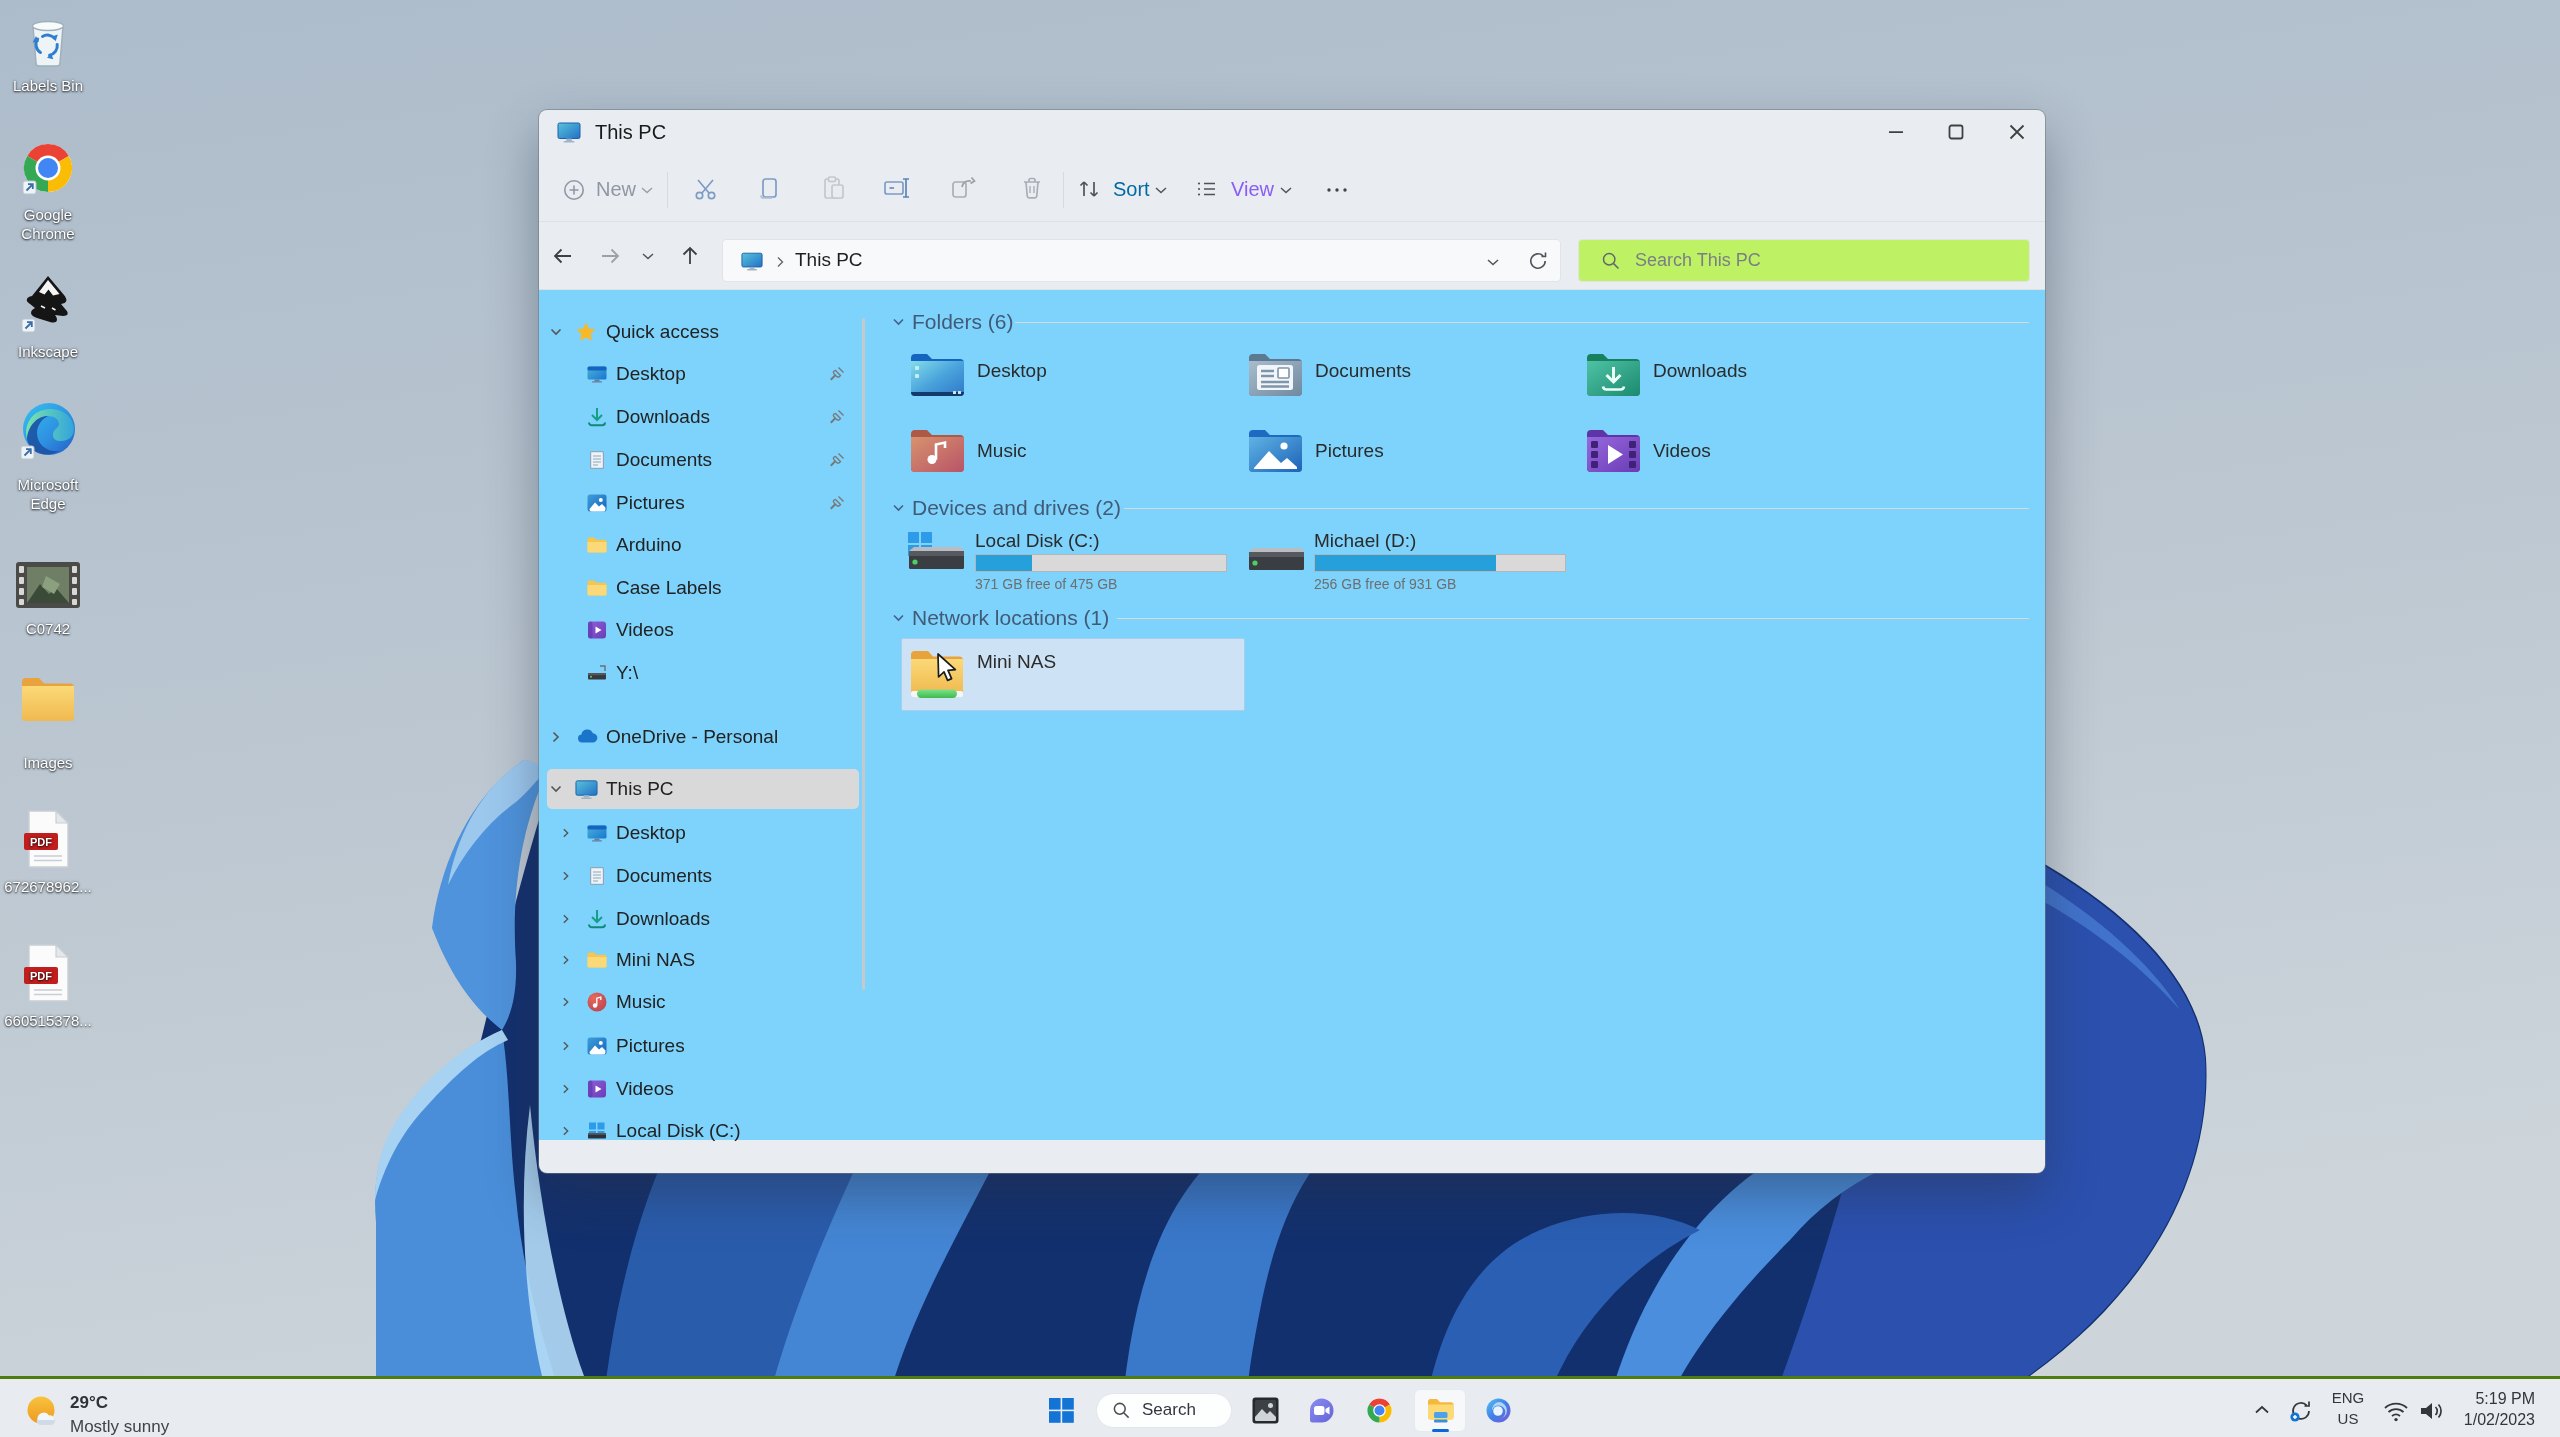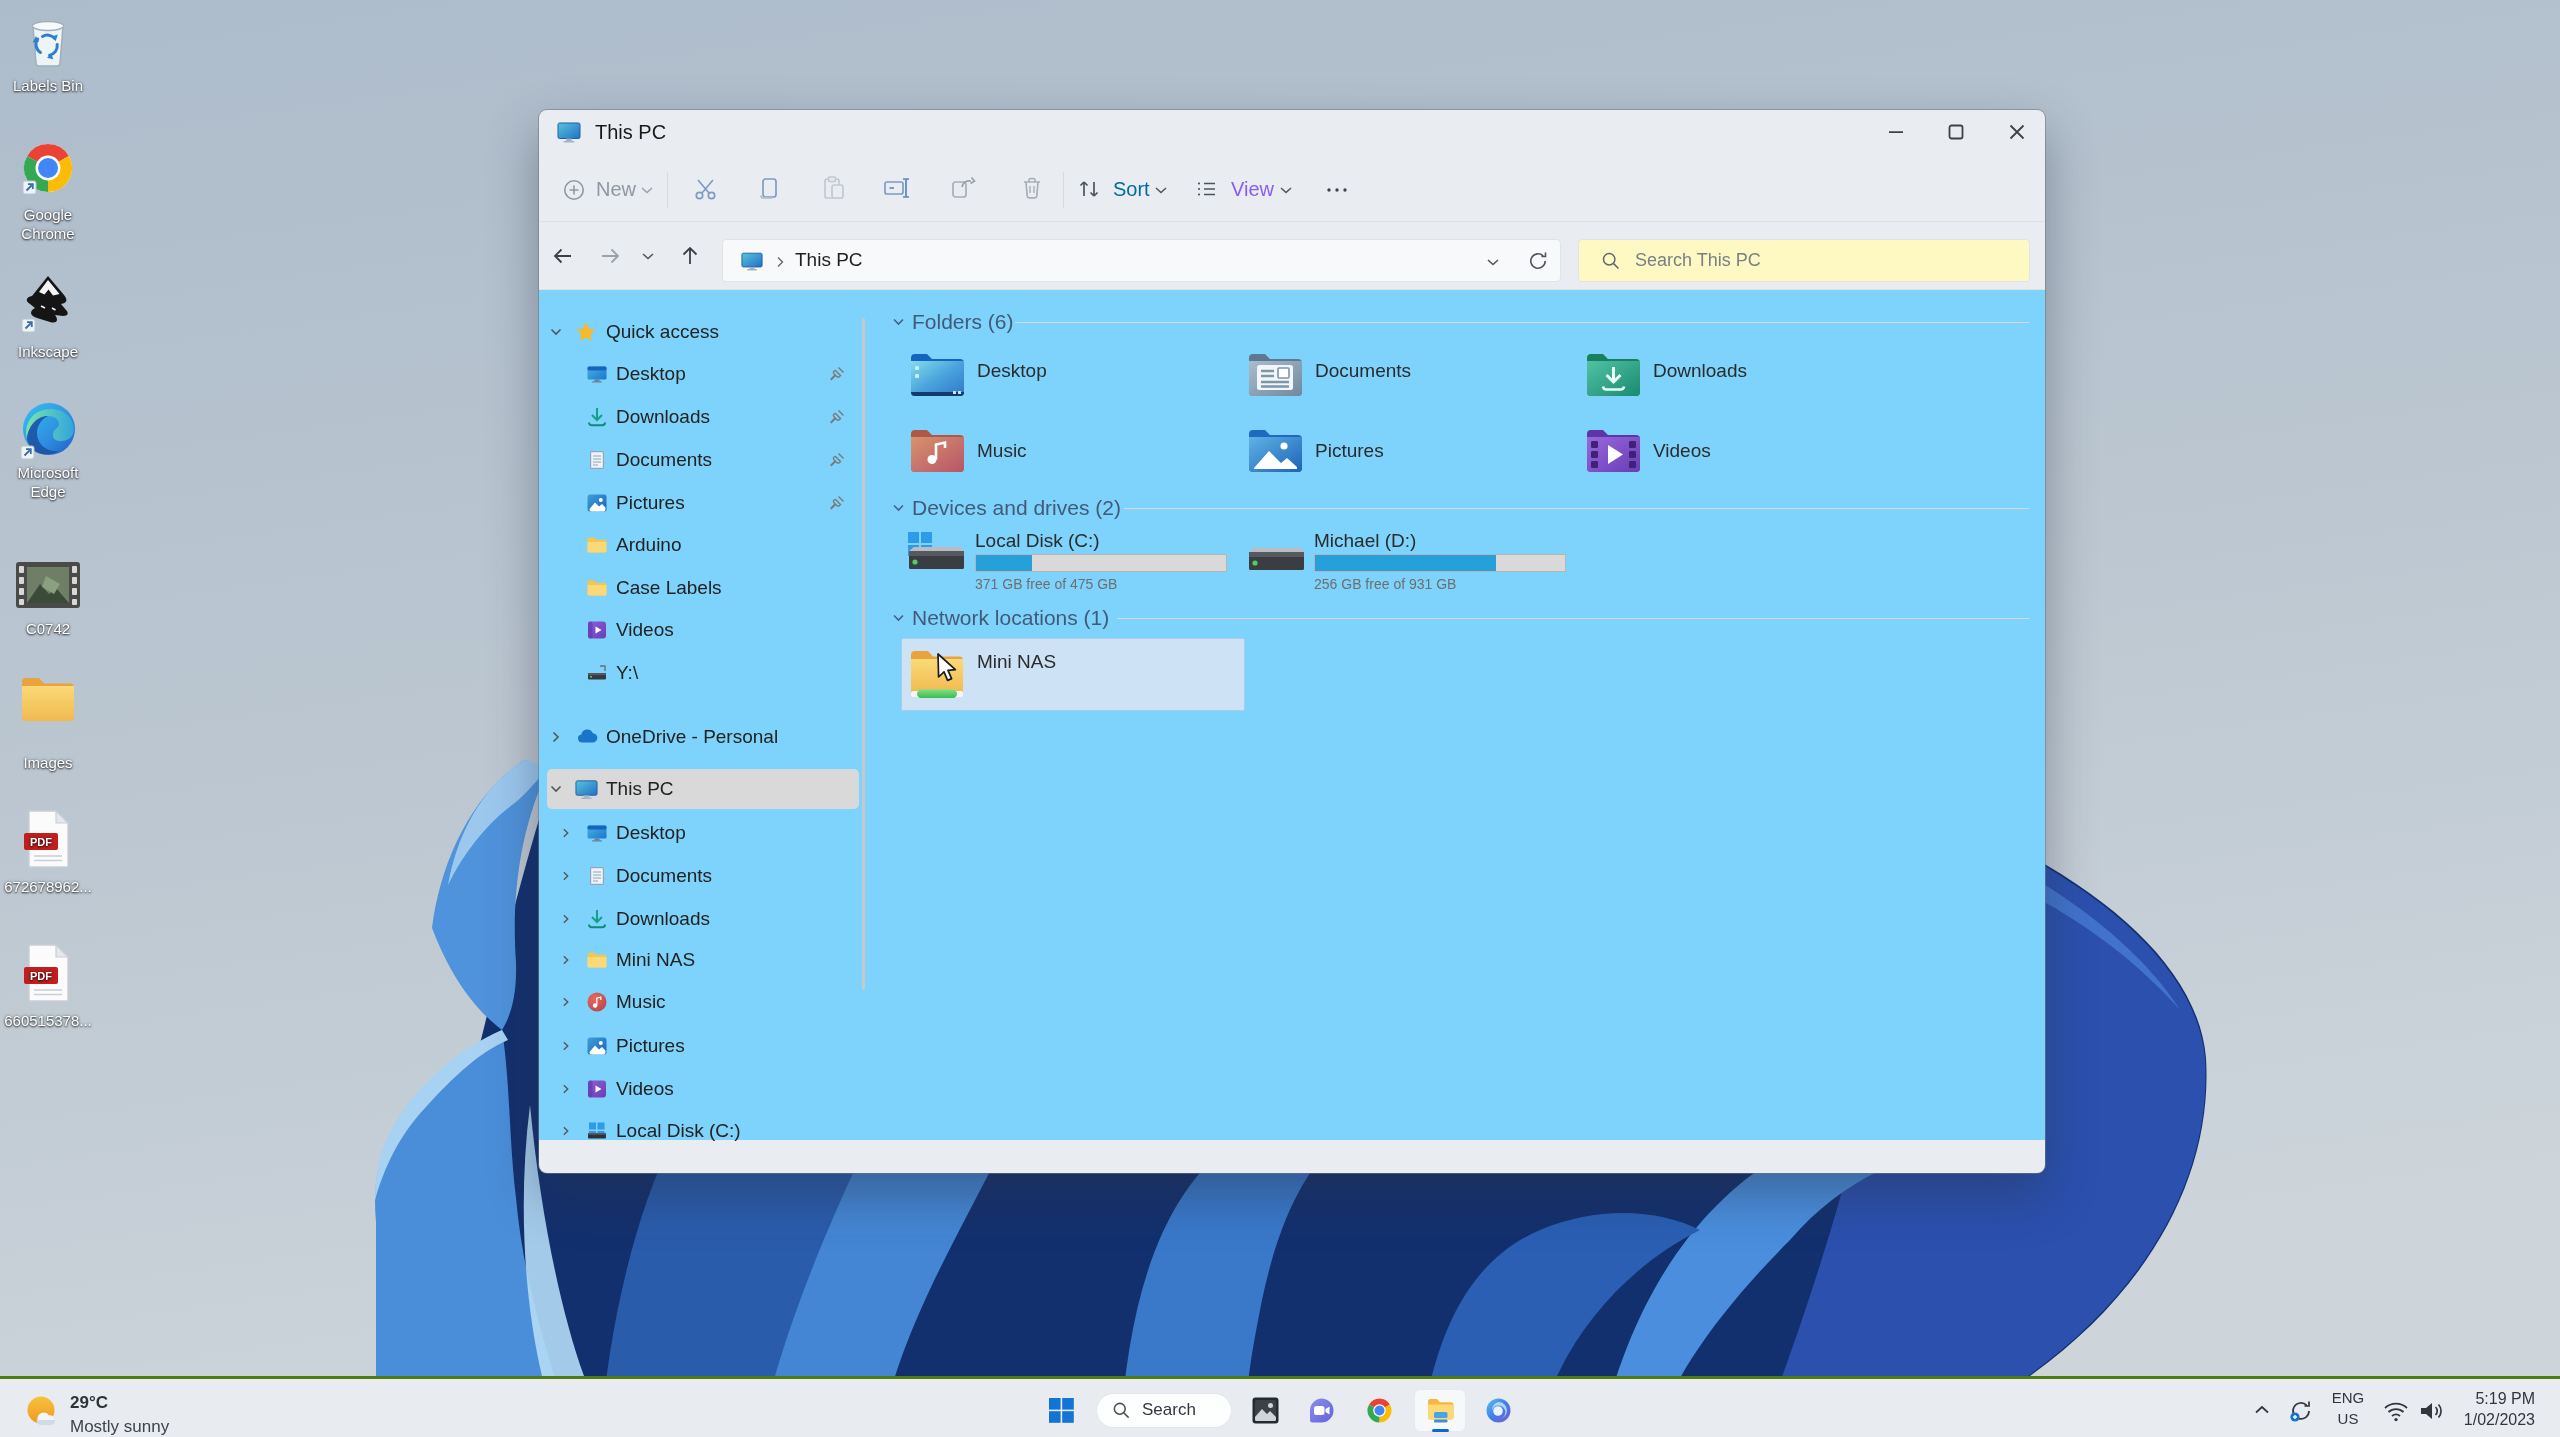--- a/index.html
+++ b/index.html
@@ -181,21 +181,21 @@
             <stop offset="0" stop-color="#7ee6a6"></stop>
             <stop offset="1" stop-color="#32a6db"></stop>
           </linearGradient>
       </defs>
       <circle cx="31" cy="28" r="26" fill="url(#edg1)"></circle>
       <path d="M9 38 C 5 22 16 8 32 8 C 47 8 56 18 56 28 C 56 36 50 40 43 40 C 38 40 35 38 35 34 C 35 28 41 27 41 23 C 41 18 36 15 30 15 C 19 15 10 25 9 38 Z" fill="url(#edg2)" opacity="0.95"></path>
       <path d="M9 38 C 10 25 19 15 30 15 C 24 18 19 24 19 32 C 19 44 30 52 42 50 C 26 58 12 52 9 38 Z" fill="#1c4fa0" opacity="0.85"></path>
       <rect x="3" y="45" width="13" height="13" rx="2" fill="#eef3f7" stroke="#b9c4cd"></rect>
       <path d="M6.5 54.5 L12.5 48.5 M8 48.2 h4.8 v4.8" fill="none" stroke="#3a6ea8" stroke-width="1.8"></path>
     </svg>
-    <div style="margin-top:0;">Microsoft<br>Edge</div>
+    <div style="margin-top:12px;">Microsoft<br>Edge</div>
   </div>
   <div class="dicon" style="left:0; top:562px;">
     <svg width="64" height="46" viewBox="0 0 64 46">
       <rect x="0" y="0" width="64" height="46" rx="3" fill="#4a4a48"></rect>
       <g fill="#d8d8d4">
           <rect x="3" y="4" width="5" height="7" rx="1"></rect>
           <rect x="3" y="15" width="5" height="7" rx="1"></rect>
           <rect x="3" y="26" width="5" height="7" rx="1"></rect>
           <rect x="3" y="37" width="5" height="6" rx="1"></rect>
           <rect x="56" y="4" width="5" height="7" rx="1"></rect>
@@ -369,21 +369,21 @@
         </svg>
       <span class="abs" style="left:72px; top:9px; font-size:19px; color:#1f1f1f;">This PC</span>
       <svg class="abs" style="left:763px; top:17px;" width="14" height="10" viewBox="0 0 14 10">
           <path d="M2 3 L7 7.5 L12 3" fill="none" stroke="#555" stroke-width="1.5"></path>
         </svg>
       <svg class="abs" style="left:804px; top:10px;" width="22" height="22" viewBox="0 0 22 22" fill="none" stroke="#4d535c" stroke-width="1.6">
           <path d="M18.2 11 a7.2 7.2 0 1 1 -2.1 -5.1 M18.5 2.5 V6.5 H14.5"></path>
         </svg>
     </div>
 
-    <div class="abs" style="left:1039px; top:17px; width:452px; height:43px; background:#fef9c3; border:1px solid #e3e3e3; border-radius:4px;">
+    <div class="abs" style="left:1039px; top:17px; width:452px; height:43px; background:#bef264; border:1px solid #e3e3e3; border-radius:4px;">
       <svg class="abs" style="left:22px; top:11px;" width="20" height="20" viewBox="0 0 20 20" fill="none" stroke="#61666d" stroke-width="1.5">
           <circle cx="8.2" cy="8.2" r="5.7"></circle>
           <path d="M12.6 12.6 L17.5 17.5"></path>
         </svg>
       <span class="abs" style="left:56px; top:10px; font-size:18px; color:#7a7f87;">Search This PC</span>
     </div>
   </div>
   <div id="content">
 
     <div id="sidebar" class="abs" style="left:0; top:0; width:330px; height:850px;">

